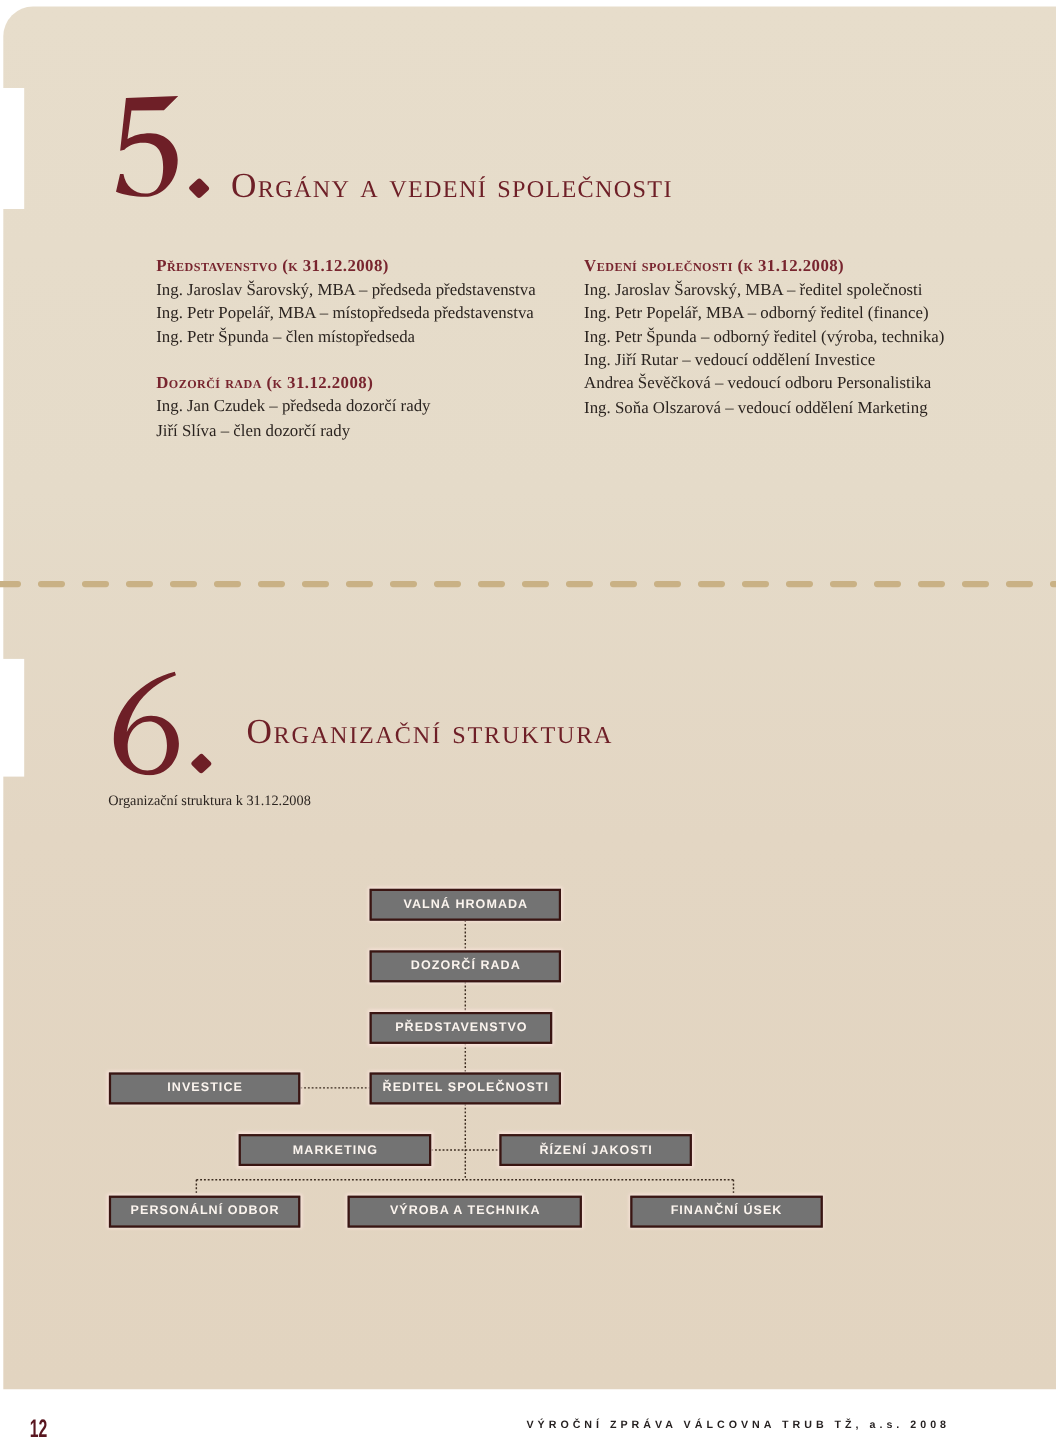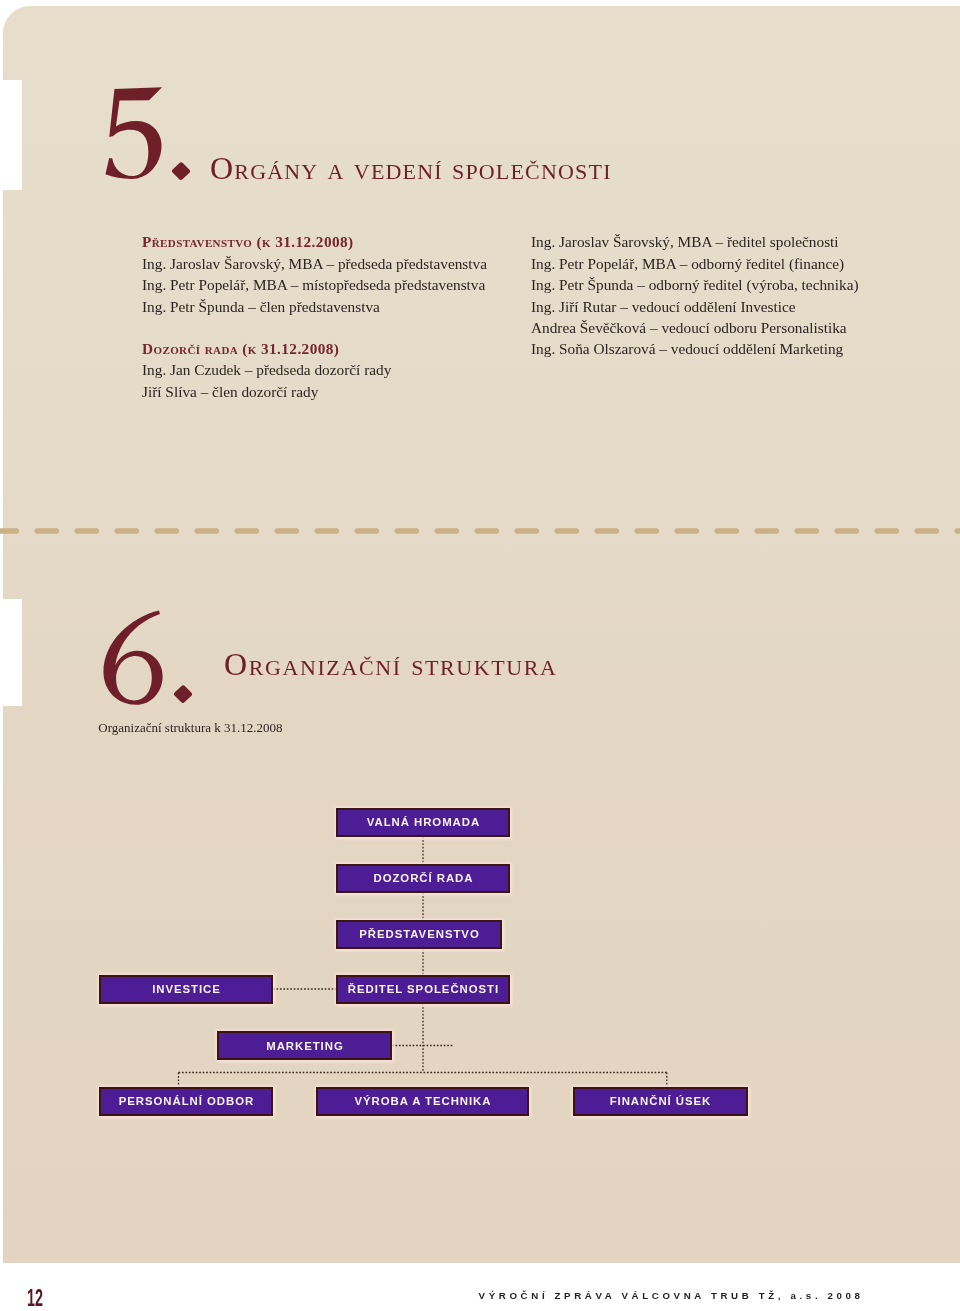--- a/index.html
+++ b/index.html
@@ -36,21 +36,21 @@
       letter-spacing:.4px;}
   #colL{left:98px;top:231.4px;width:400px;}
   #colR{left:487px;top:231.4px;width:430px;}
   .sp{height:21.0px;}
 
   #sec6sub{position:absolute;left:98.3px;top:720.3px;font-size:13px;color:#2b2420;}
 
   
   #chart{position:absolute;left:0;top:0;width:960px;height:1311px;}
   #chartlines{position:absolute;left:0;top:0;width:960px;height:1311px;}
-  .box{position:absolute;height:29px;background:#4c1d95;border:2px solid #3a1512;
+  .box{position:absolute;height:29px;background:#737373;border:2px solid #3a1512;
        box-sizing:border-box;display:flex;align-items:center;justify-content:center;
        color:#fbf4ee;font-family:"Liberation Sans",sans-serif;font-size:11.4px;
        font-weight:bold;letter-spacing:0.95px;
        box-shadow:0 0 3.2px 1.5px rgba(252,228,221,.97);}
   .box span{padding-left:0.95px;}
 
   
   #pageno{position:absolute;left:27.4px;top:1289.5px;color:#59161f;
           font-family:"Liberation Sans",sans-serif;font-weight:bold;font-size:23px;
           line-height:16.8px;letter-spacing:0;transform:scaleX(0.625);transform-origin:0 0;}
@@ -77,27 +77,28 @@
       C 39.4 90.0 44.2 80.3 44.2 66.0 C 44.2 51.3 38.3 44.2 26.2 44.2
       C 19.6 44.2 13.9 46.3 9.9 50.5 L 6.1 51.4 Z"></path>
   </svg>
   <div class="diamond" id="sec5dia"></div>
   <div class="sectitle" id="sec5title">Orgány a vedení společnosti</div>
 
   <div class="col" id="colL">
       <div class="hd">Představenstvo (k 31.12.2008)</div>
       <div>Ing. Jaroslav Šarovský, MBA – předseda představenstva</div>
       <div>Ing. Petr Popelář, MBA – místopředseda představenstva</div>
-      <div>Ing. Petr Špunda – člen představenstva</div>
+      <div>Ing. Petr Špunda – člen místopředseda</div>
       <div class="sp"></div>
       <div class="hd">Dozorčí rada (k 31.12.2008)</div>
       <div>Ing. Jan Czudek – předseda dozorčí rady</div>
       <div>Jiří Slíva – člen dozorčí rady</div>
     </div>
   <div class="col" id="colR">
+      <div class="hd">Vedení společnosti (k 31.12.2008)</div>
       <div>Ing. Jaroslav Šarovský, MBA – ředitel společnosti</div>
       <div>Ing. Petr Popelář, MBA – odborný ředitel (finance)</div>
       <div>Ing. Petr Špunda – odborný ředitel (výroba, technika)</div>
       <div>Ing. Jiří Rutar – vedoucí oddělení Investice</div>
       <div>Andrea Ševěčková – vedoucí odboru Personalistika</div>
       <div>Ing. Soňa Olszarová – vedoucí oddělení Marketing</div>
     </div>
 
   <svg class="bignum" id="sec6num" viewBox="0 0 60 96" preserveAspectRatio="none">
     <path fill="#6e1f27" d="M 55.0 0.6 L 56.0 4.0
@@ -138,20 +139,23 @@
       </div>
       <div class="box" style="left: 99px; top: 974.5px; width: 174px;">
         <span>INVESTICE</span>
       </div>
       <div class="box" style="left: 336px; top: 974.5px; width: 174px;">
         <span>ŘEDITEL SPOLEČNOSTI</span>
       </div>
       <div class="box" style="left: 217px; top: 1031px; width: 175px;">
         <span>MARKETING</span>
       </div>
+      <div class="box" style="left: 454px; top: 1031px; width: 175px;">
+        <span>ŘÍZENÍ JAKOSTI</span>
+      </div>
       <div class="box" style="left: 99px; top: 1086.5px; width: 174px;">
         <span>PERSONÁLNÍ ODBOR</span>
       </div>
       <div class="box" style="left: 316px; top: 1086.5px; width: 213px;">
         <span>VÝROBA A TECHNIKA</span>
       </div>
       <div class="box" style="left: 572.5px; top: 1086.5px; width: 175px;">
         <span>FINANČNÍ ÚSEK</span>
       </div>
     </div>

